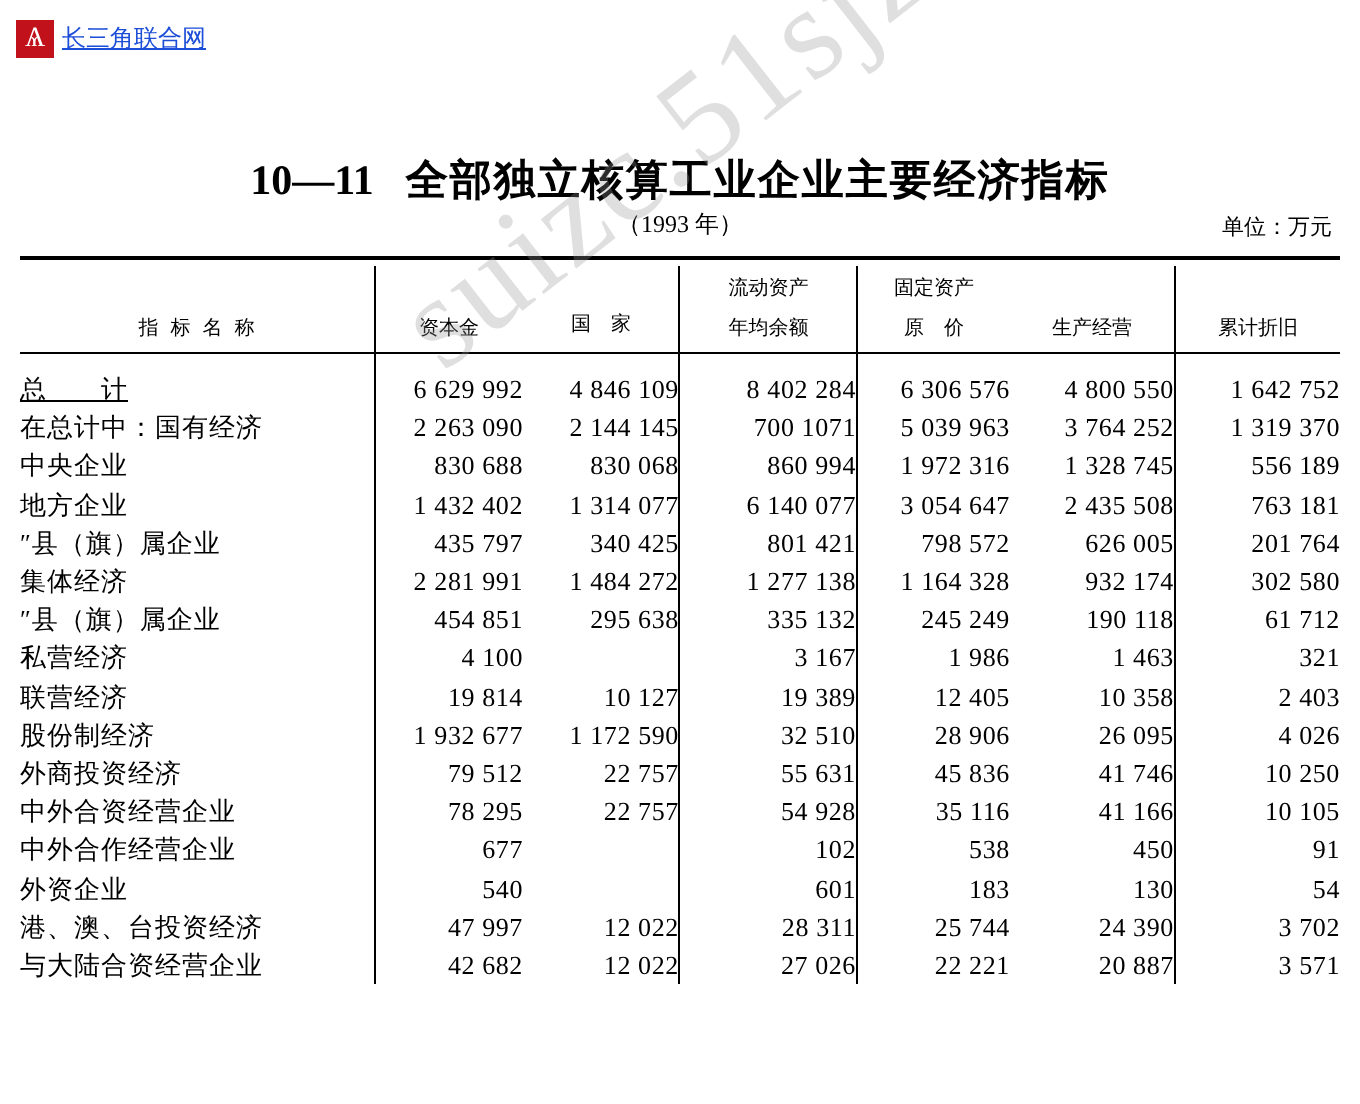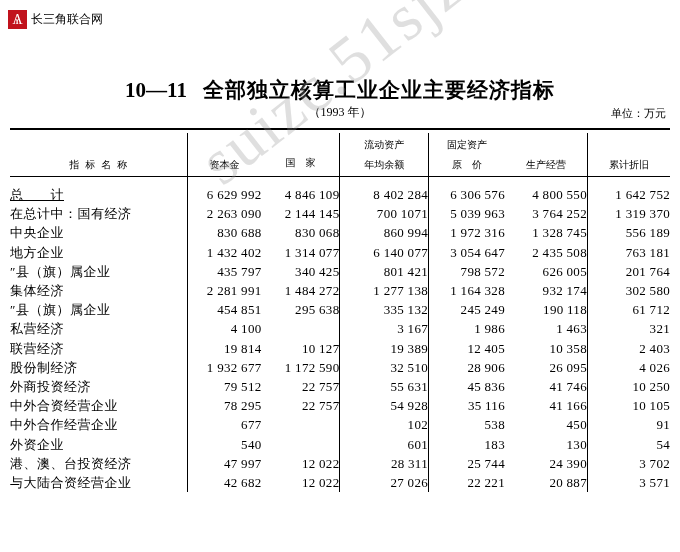--- a/index.html
+++ b/index.html
@@ -51,22 +51,23 @@
     color: #ffffff;
     font-size: 14px;
     line-height: 19px;
     text-align: center;
     font-family: "Liberation Serif", serif;
     margin-right: 4px;
   }
   #logo-text {
     font-family: "Liberation Sans", sans-serif;
     font-size: 12px;
-    color: #000000;
+    color: #1d4ed8;
     letter-spacing: 0px;
+    text-decoration: underline;
   }
 
   
   #title {
     position: absolute;
     top: 76px;
     left: 0;
     width: 680px;
     text-align: center;
     font-size: 21px;

